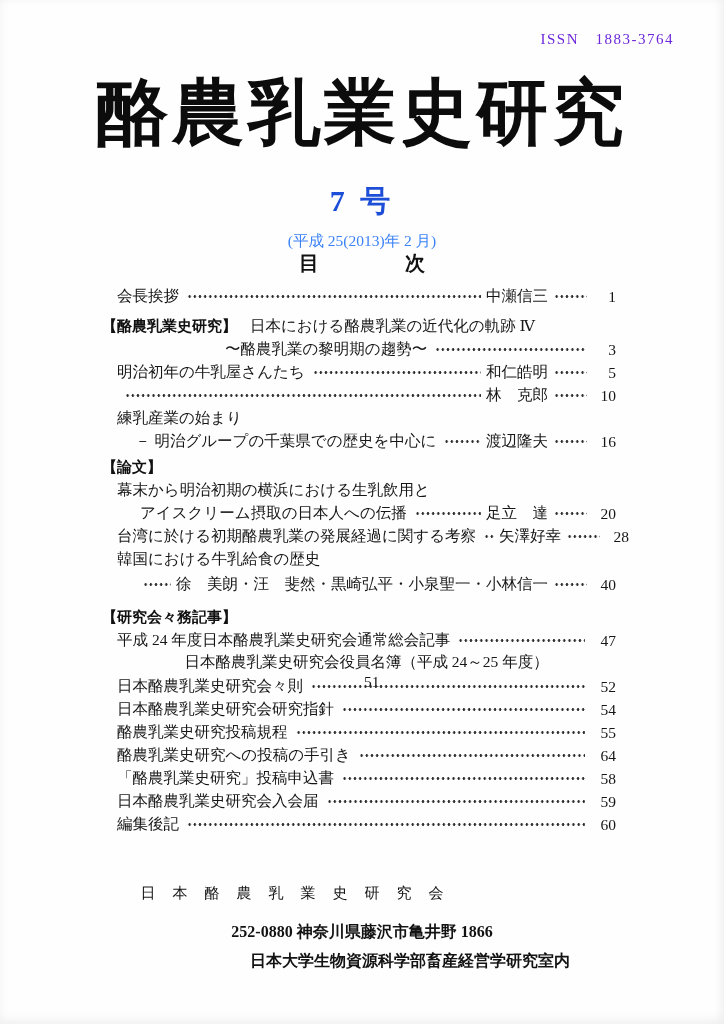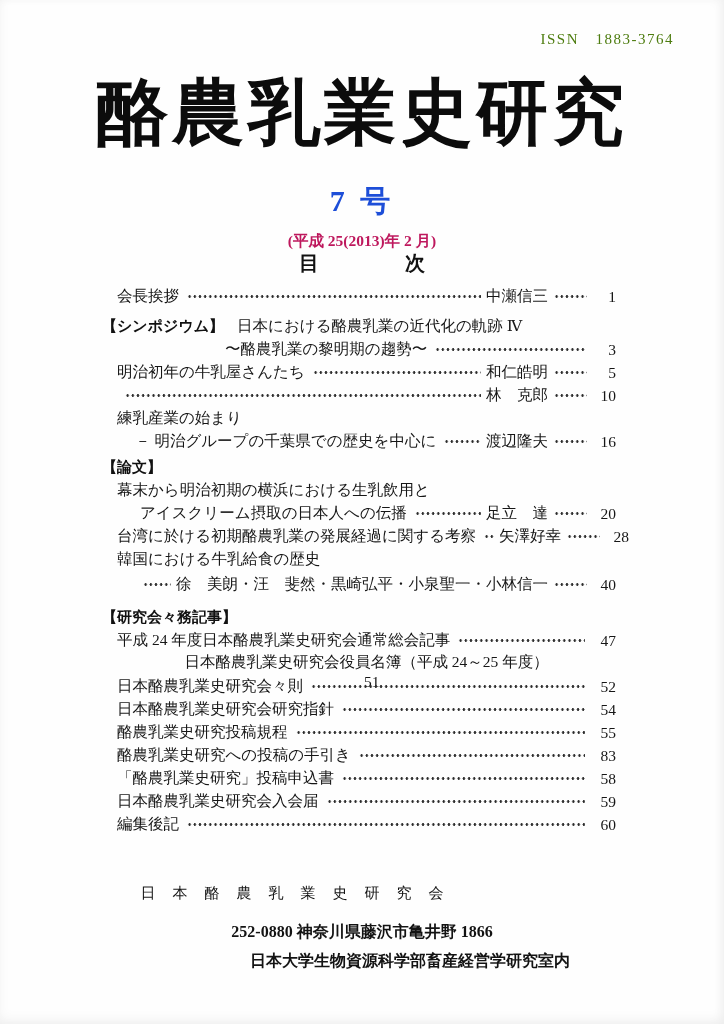--- a/index.html
+++ b/index.html
@@ -11,29 +11,29 @@
     -webkit-font-smoothing:antialiased;
   }
   .page{
     position:relative;width:724px;height:1024px;
     background:#fefefe;
     box-shadow:inset 0 -5px 12px rgba(0,0,0,0.045), inset -4px 0 10px rgba(0,0,0,0.03);
     overflow:hidden;
   }
   .issn{
     position:absolute;top:30px;right:50px;
-    font-size:15px;letter-spacing:1.5px;color:#4d7c0f;
+    font-size:15px;letter-spacing:1.5px;color:#6d28d9;
   }
   .title-block{position:absolute;top:74px;left:0;width:724px;text-align:center;}
   .journal-title{
     margin:0;font-size:72px;font-weight:bold;letter-spacing:4px;color:#0c0c0c;
     line-height:1.1;
   }
   .journal-issue{margin-top:28px;font-size:30px;font-weight:bold;letter-spacing:4px;color:#1d4ed8;}
-  .journal-date{margin-top:9px;font-size:15.5px;font-weight:bold;color:#be185d;}
+  .journal-date{margin-top:9px;font-size:15.5px;font-weight:normal;color:#3b82f6;}
   .toc-heading{
     position:absolute;top:250px;left:0;width:724px;
     display:flex;justify-content:center;column-gap:86px;
     font-size:20px;font-weight:bold;color:#111;
   }
   .toc{
     position:absolute;top:285px;left:102px;width:514px;
     font-size:15.5px;color:#161616;
   }
   .toc-row{
@@ -78,21 +78,21 @@
 
   <div class="toc">
       <div class="toc-row" style="padding-left: 15px;">
         <span class="toc-title">会長挨拶</span>
         <span class="leader"></span>
         <span class="toc-author">中瀬信三</span>
         <span class="dots2"></span>
         <span class="page-num">1</span>
       </div>
       <div class="toc-row" style="padding-left: 0px; margin-top: 7px;">
-        <span class="toc-prefix">【シンポジウム】</span>
+        <span class="toc-prefix">【酪農乳業史研究】</span>
         <span class="toc-title">日本における酪農乳業の近代化の軌跡 Ⅳ</span>
       </div>
       <div class="toc-row" style="padding-left: 123px;">
         <span class="toc-title">〜酪農乳業の黎明期の趨勢〜</span>
         <span class="leader"></span>
         <span class="page-num">3</span>
       </div>
       <div class="toc-row" style="padding-left: 15px;">
         <span class="toc-title">明治初年の牛乳屋さんたち</span>
         <span class="leader"></span>
@@ -169,21 +169,21 @@
         <span class="page-num">54</span>
       </div>
       <div class="toc-row" style="padding-left: 15px;">
         <span class="toc-title">酪農乳業史研究投稿規程</span>
         <span class="leader"></span>
         <span class="page-num">55</span>
       </div>
       <div class="toc-row" style="padding-left: 15px;">
         <span class="toc-title">酪農乳業史研究への投稿の手引き</span>
         <span class="leader"></span>
-        <span class="page-num">83</span>
+        <span class="page-num">64</span>
       </div>
       <div class="toc-row" style="padding-left: 15px;">
         <span class="toc-title">「酪農乳業史研究」投稿申込書</span>
         <span class="leader"></span>
         <span class="page-num">58</span>
       </div>
       <div class="toc-row" style="padding-left: 15px;">
         <span class="toc-title">日本酪農乳業史研究会入会届</span>
         <span class="leader"></span>
         <span class="page-num">59</span>

